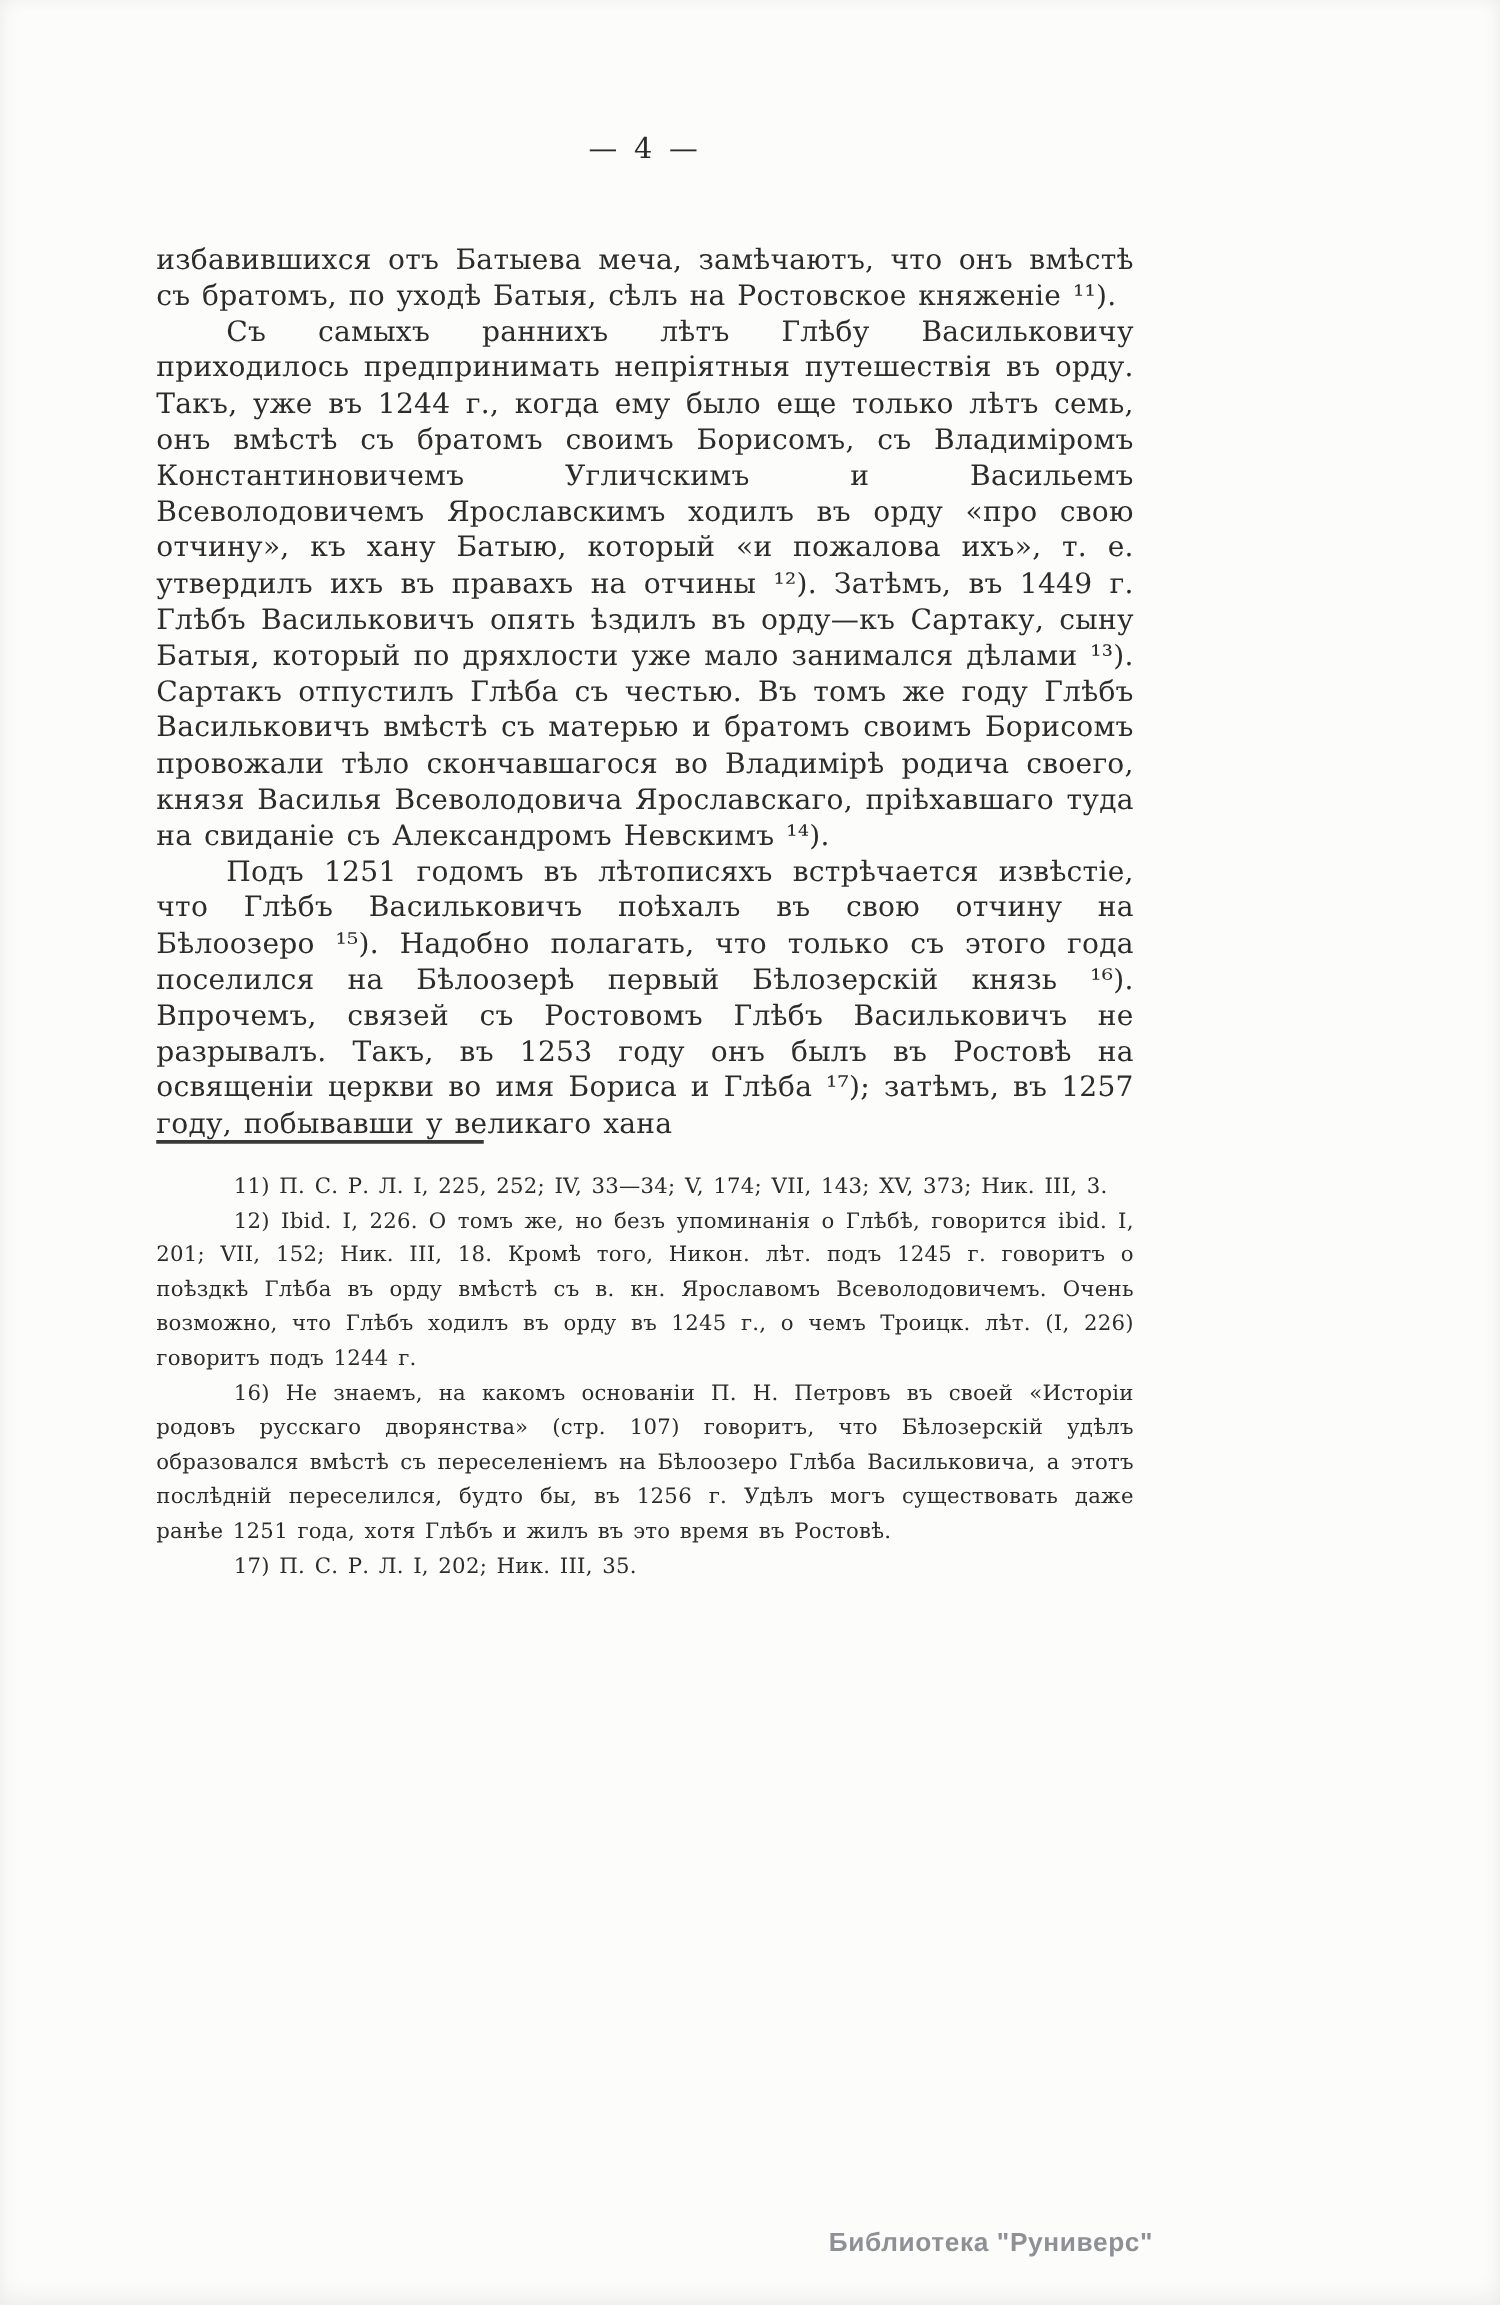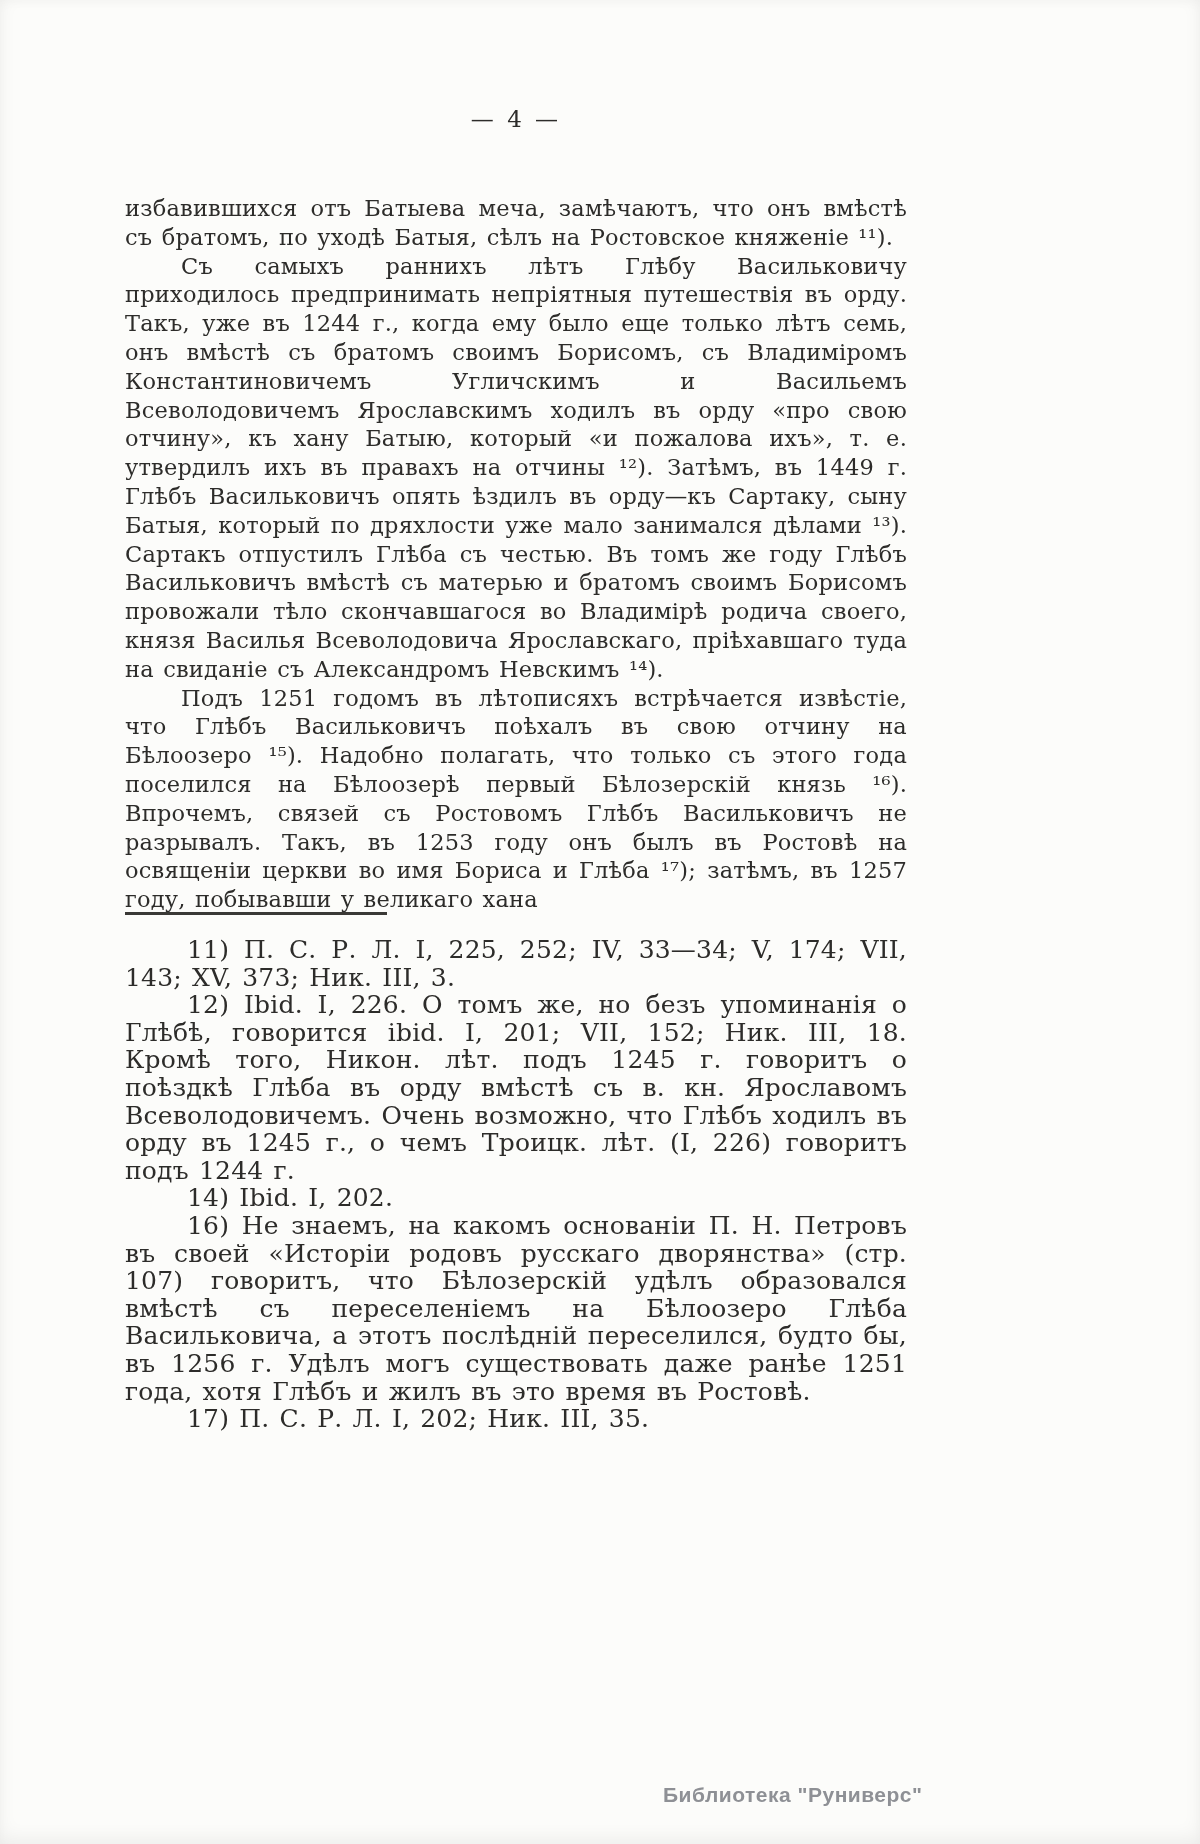--- a/index.html
+++ b/index.html
@@ -55,21 +55,21 @@
     height: 0;
     margin: 0;
     border: none;
     border-top: 3px solid #3a3936;
   }
   .footnotes {
     position: absolute;
     top: 936px;
     left: 125px;
     width: 782px;
-    font-size: 25px;
+    font-size: 17px;
     line-height: 27.6px;
     text-align: justify;
     letter-spacing: 0.2px;
     word-spacing: 2px;
   }
   .footnotes p {
     margin: 0;
     text-indent: 62px;
   }
   .watermark {
@@ -94,20 +94,19 @@
     <p class="no-indent">избавившихся отъ Батыева меча, замѣчаютъ, что онъ вмѣстѣ съ братомъ, по уходѣ Батыя, сѣлъ на Ростовское княженіе ¹¹).</p>
     <p>Съ самыхъ раннихъ лѣтъ Глѣбу Васильковичу приходилось предпринимать непріятныя путешествія въ орду. Такъ, уже въ 1244 г., когда ему было еще только лѣтъ семь, онъ вмѣстѣ съ братомъ своимъ Борисомъ, съ Владиміромъ Константиновичемъ Угличскимъ и Васильемъ Всеволодовичемъ Ярославскимъ ходилъ въ орду «про свою отчину», къ хану Батыю, который «и пожалова ихъ», т. е. утвердилъ ихъ въ правахъ на отчины ¹²). Затѣмъ, въ 1449 г. Глѣбъ Васильковичъ опять ѣздилъ въ орду—къ Сартаку, сыну Батыя, который по дряхлости уже мало занимался дѣлами ¹³). Сартакъ отпустилъ Глѣба съ честью. Въ томъ же году Глѣбъ Васильковичъ вмѣстѣ съ матерью и братомъ своимъ Борисомъ провожали тѣло скончавшагося во Владимірѣ родича своего, князя Василья Всеволодовича Ярославскаго, пріѣхавшаго туда на свиданіе съ Александромъ Невскимъ ¹⁴).</p>
     <p>Подъ 1251 годомъ въ лѣтописяхъ встрѣчается извѣстіе, что Глѣбъ Васильковичъ поѣхалъ въ свою отчину на Бѣлоозеро ¹⁵). Надобно полагать, что только съ этого года поселился на Бѣлоозерѣ первый Бѣлозерскій князь ¹⁶). Впрочемъ, связей съ Ростовомъ Глѣбъ Васильковичъ не разрывалъ. Такъ, въ 1253 году онъ былъ въ Ростовѣ на освященіи церкви во имя Бориса и Глѣба ¹⁷); затѣмъ, въ 1257 году, побывавши у великаго хана</p>
   </div>
 
   <hr class="footnote-rule">
 
   <div class="footnotes">
     <p>11) П. С. Р. Л. I, 225, 252; IV, 33—34; V, 174; VII, 143; XV, 373; Ник. III, 3.</p>
     <p>12) Ibid. I, 226. О томъ же, но безъ упоминанія о Глѣбѣ, говорится ibid. I, 201; VII, 152; Ник. III, 18. Кромѣ того, Никон. лѣт. подъ 1245 г. говоритъ о поѣздкѣ Глѣба въ орду вмѣстѣ съ в. кн. Ярославомъ Всеволодовичемъ. Очень возможно, что Глѣбъ ходилъ въ орду въ 1245 г., о чемъ Троицк. лѣт. (I, 226) говоритъ подъ 1244 г.</p>
-    <p>14) Ibid. I, 202.</p>
     <p>16) Не знаемъ, на какомъ основаніи П. Н. Петровъ въ своей «Исторіи родовъ русскаго дворянства» (стр. 107) говоритъ, что Бѣлозерскій удѣлъ образовался вмѣстѣ съ переселеніемъ на Бѣлоозеро Глѣба Васильковича, а этотъ послѣдній переселился, будто бы, въ 1256 г. Удѣлъ могъ существовать даже ранѣе 1251 года, хотя Глѣбъ и жилъ въ это время въ Ростовѣ.</p>
     <p>17) П. С. Р. Л. I, 202; Ник. III, 35.</p>
   </div>
 
   <div class="watermark">Библиотека "Руниверс"</div>
 
 </div>
 
 </body></html>

